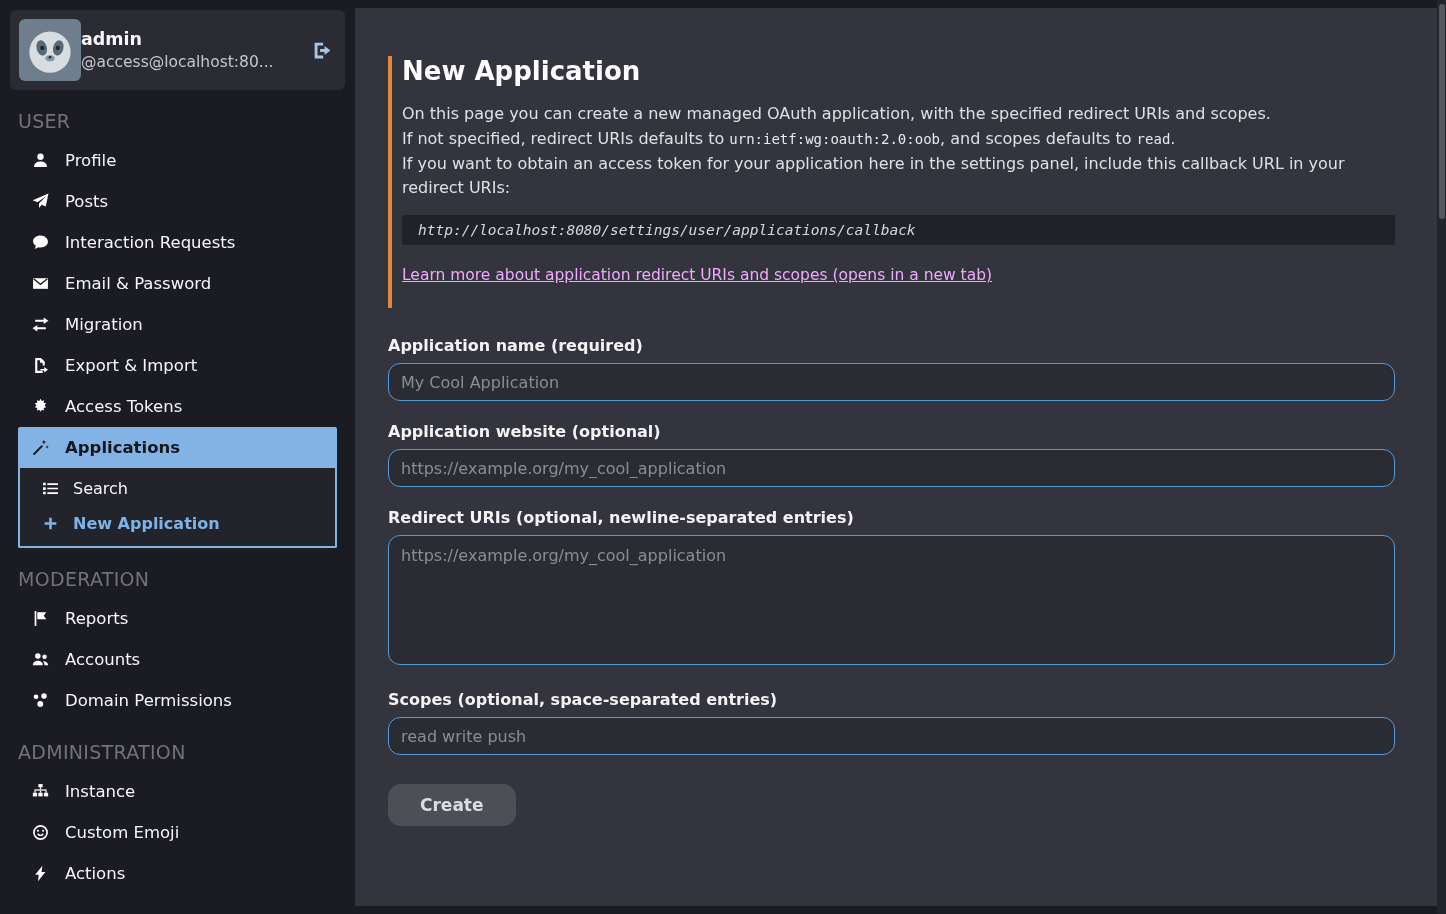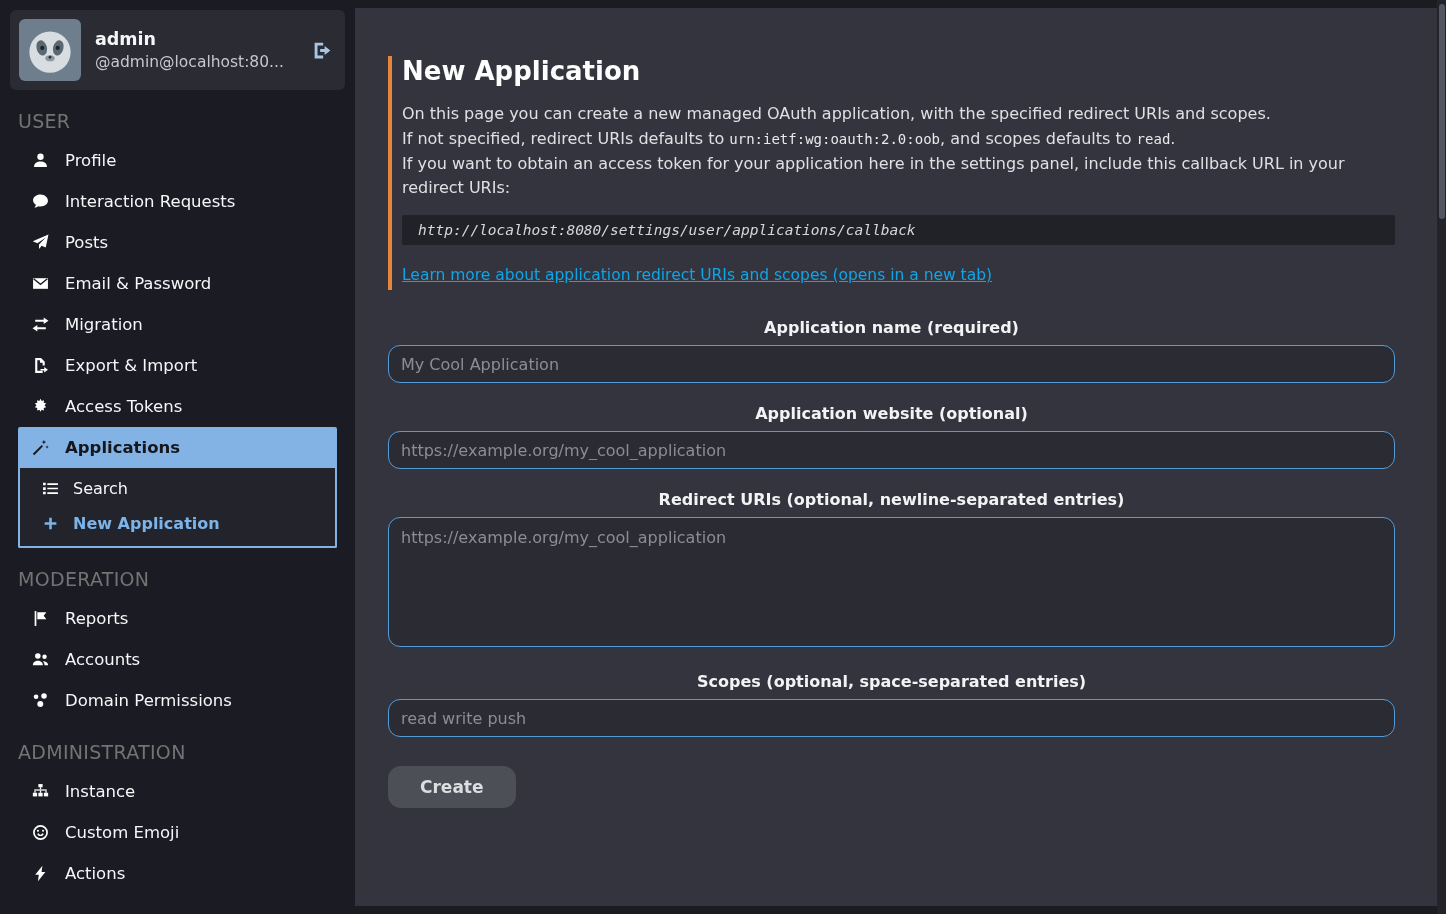--- a/index.html
+++ b/index.html
@@ -9,21 +9,21 @@
     font-family:"DejaVu Sans","Liberation Sans",sans-serif;
     color:#ecedef;
     overflow:hidden;
   }
   .layout { display:flex; width:100%; height:100%; position:relative; }
 
   
   .sidebar { width:355px; flex-shrink:0; padding-top:10px; height:100%; overflow:hidden; background:#1b1c23; }
   .user-card {
     margin:0 10px 12px; background:#2a2b33; border-radius:6px;
-    padding:9px 12px 9px 9px; display:flex; align-items:center; gap:14px; cursor:pointer;
+    padding:9px 12px 9px 9px; display:flex; align-items:center; cursor:pointer;
   }
   .avatar { width:62px; height:62px; flex-shrink:0; }
   .avatar svg { width:62px; height:62px; display:block; }
   .user-meta { min-width:0; }
   .user-name { font-size:17.5px; font-weight:bold; color:#f6f6f8; margin-bottom:4px; }
   .user-handle { font-size:15.5px; color:#c6c7cd; white-space:nowrap; overflow:hidden; }
   .logout { margin-left:auto; color:#a7c6e6; display:flex; }
   .logout svg { width:21px; height:21px; }
 
   .section-label {
@@ -52,25 +52,25 @@
     padding:48px 42px 0 33px; overflow:hidden;
   }
   .intro { border-left:4px solid #e5863a; padding-left:10px; }
   h1.page-title { font-size:26px; color:#fdfdfe; margin-bottom:16px; font-weight:bold; }
   .intro p { font-size:16px; line-height:1.55; color:#dfe0e4; }
   code.inline { font-family:"DejaVu Sans Mono","Liberation Mono",monospace; font-size:14px; color:#e8e9ec;margin-top:26px; }
   .codeblock {
     margin:14px 0 20px; background:#212228; border-radius:2px; padding:7px 16px;
     font-family:"DejaVu Sans Mono","Liberation Mono",monospace; font-size:14.5px; color:#d6d7db;font-style:italic;
   }
-  .learn-link { color:#0ea5e9; font-size:15.5px; text-decoration:underline; display:inline-block; margin-bottom:6px; cursor:pointer; }
+  .learn-link { color:#f0abfc; font-size:15.5px; text-decoration:underline; display:inline-block; margin-bottom:24px; cursor:pointer; }
 
   form { margin-top:28px; }
   .field { margin-bottom:21px; }
-  .field label { display:block; font-weight:bold; font-size:16px; margin-bottom:8px; color:#f3f3f5;text-align:center; }
+  .field label { display:block; font-weight:bold; font-size:16px; margin-bottom:8px; color:#f3f3f5; }
   .field input[type=text], .field textarea {
     width:100%; background:#2b2c33; border:1.5px solid #549bd8; border-radius:12px;
     padding:0 12px; color:#ecedef; font-size:16px; font-family:inherit; outline:none;
   }
   .field input[type=text] { height:38px; }
   .field textarea { height:130px; padding:9px 12px; resize:none; line-height:1.4; }
   ::placeholder { color:#8b8d95; opacity:1; }
   .create-btn {
     margin-top:8px; background:#4d4f57; border:none; border-radius:13px; color:#dcdde1;
     font-weight:bold; font-size:17px; padding:11px 32px; font-family:inherit; cursor:pointer;
@@ -95,21 +95,21 @@
           <ellipse cx="22" cy="28" rx="5" ry="7.5" fill="#5a6873" transform="rotate(-15 22 28)"></ellipse>
           <ellipse cx="38" cy="28" rx="5" ry="7.5" fill="#5a6873" transform="rotate(15 38 28)"></ellipse>
           <circle cx="22.5" cy="28" r="2" fill="#1d242a"></circle>
           <circle cx="37.5" cy="28" r="2" fill="#1d242a"></circle>
           <ellipse cx="30" cy="38" rx="4.5" ry="3" fill="#8a97a2"></ellipse>
           <circle cx="30" cy="37" r="1.4" fill="#2c3338"></circle>
         </svg>
       </div>
       <div class="user-meta">
         <div class="user-name">admin</div>
-        <div class="user-handle">@admin@localhost:80...</div>
+        <div class="user-handle">@access@localhost:80...</div>
       </div>
       <span class="logout">
         <svg viewBox="0 0 16 16" fill="currentColor">
             <path d="M2 2h6.5v2.2H4.2v7.6h4.3V14H2z"></path>
             <path d="M9.6 4.6L14 8l-4.4 3.4V9.1H6.2V6.9h3.4z"></path>
           </svg>
       </span>
     </div>
 
     <div class="section-label">USER</div>
@@ -119,32 +119,32 @@
           <svg viewBox="0 0 16 16" fill="currentColor">
             <circle cx="8" cy="4.5" r="3"></circle>
             <path d="M8 9c-3.3 0-6 1.8-6 4.5V14h12v-.5C14 10.8 11.3 9 8 9z"></path>
           </svg>
         </span>
       <span>Profile</span>
     </div>
     <div class="nav-item">
       <span class="icon">
           <svg viewBox="0 0 16 16" fill="currentColor">
+            <path d="M15.5.5L.7 6.8l4.4 1.9L13 3.4 6.6 9.9V14l2.5-2.9 3.8 1.7z"></path>
+          </svg>
+        </span>
+      <span>Posts</span>
+    </div>
+    <div class="nav-item">
+      <span class="icon">
+          <svg viewBox="0 0 16 16" fill="currentColor">
             <path d="M8 1.5C4.1 1.5 1 3.9 1 6.9c0 1.7 1 3.2 2.6 4.2-.1.8-.5 1.9-1.4 2.6 1.5 0 2.8-.6 3.7-1.2.7.1 1.4.2 2.1.2 3.9 0 7-2.4 7-5.4S11.9 1.5 8 1.5z"></path>
           </svg>
         </span>
       <span>Interaction Requests</span>
-    </div>
-    <div class="nav-item">
-      <span class="icon">
-          <svg viewBox="0 0 16 16" fill="currentColor">
-            <path d="M15.5.5L.7 6.8l4.4 1.9L13 3.4 6.6 9.9V14l2.5-2.9 3.8 1.7z"></path>
-          </svg>
-        </span>
-      <span>Posts</span>
     </div>
     <div class="nav-item">
       <span class="icon">
           <svg viewBox="0 0 16 16" fill="currentColor">
             <path d="M1 3h14v10H1z"></path>
             <path d="M1.5 3.5L8 8.7l6.5-5.2" fill="none" stroke="#1b1c23" stroke-width="1.3"></path>
           </svg>
         </span>
       <span>Email &amp; Password</span>
     </div>

